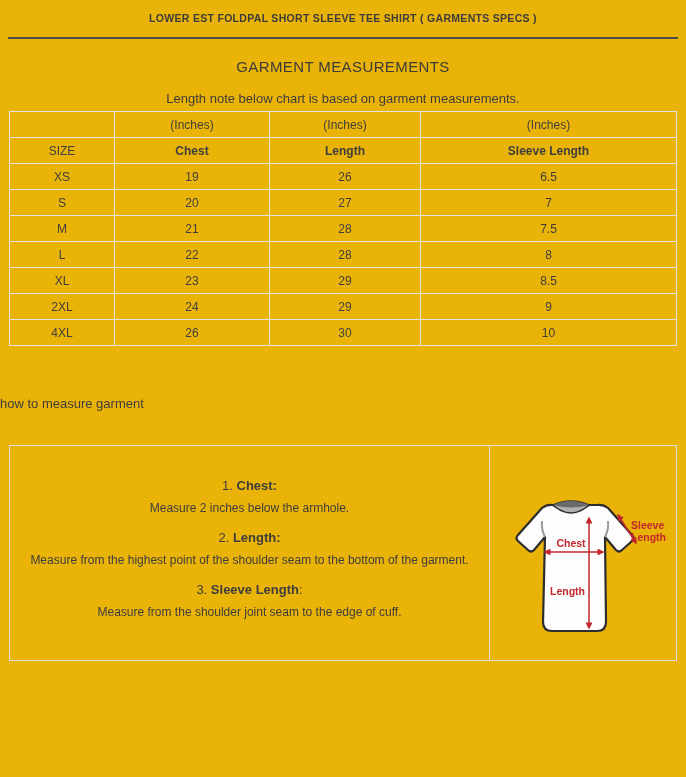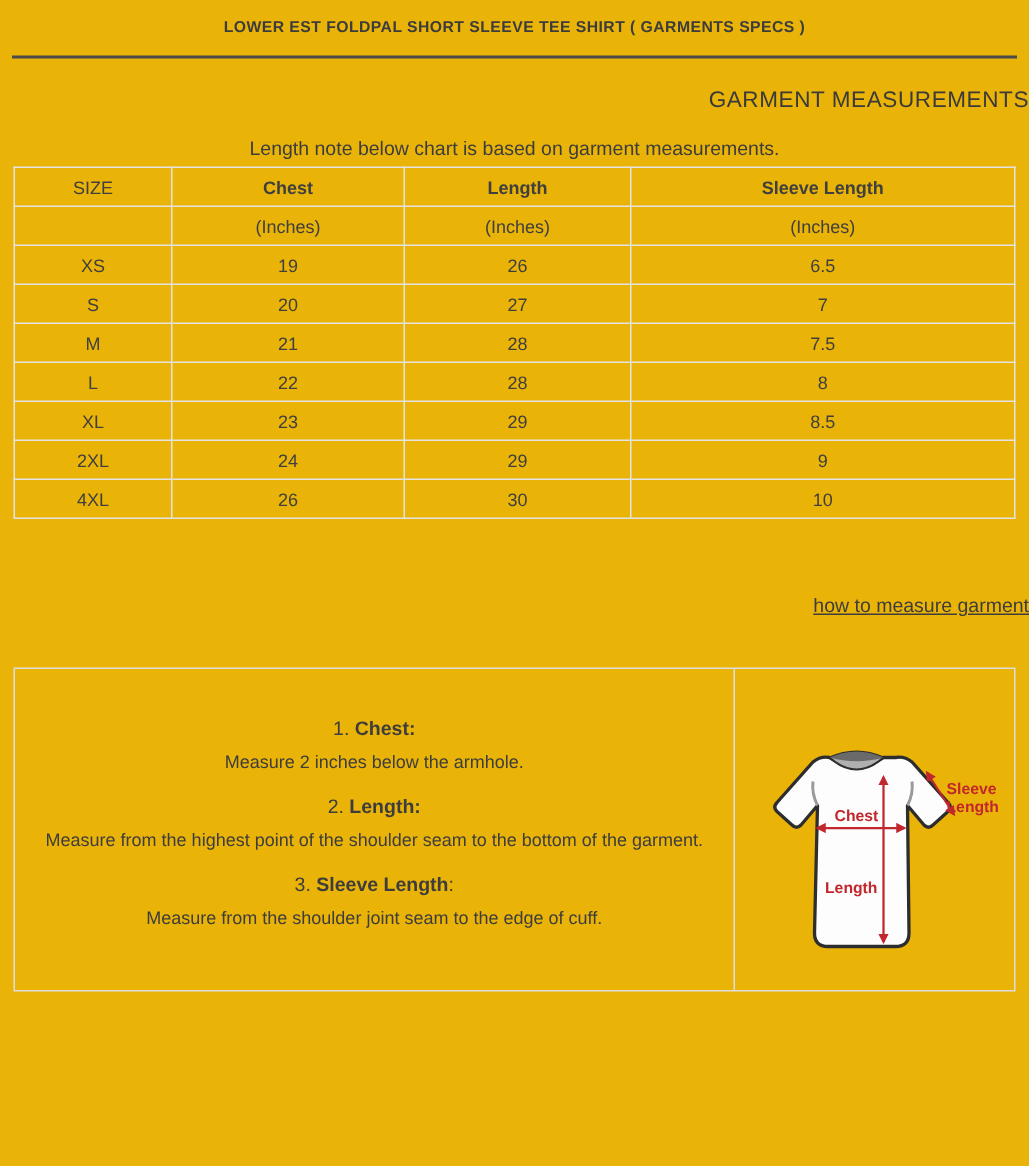--- a/index.html
+++ b/index.html
@@ -20,21 +20,21 @@
     color: #3c3c3c;
   }
   .top-rule {
     margin: 13px 8px 0 8px;
     border: none;
     border-top: 2px solid #4b4b4b;
     height: 0;
   }
   .section-title {
     margin-top: 19px;
-    text-align: right;
+    text-align: center;
     font-size: 15px;
     font-weight: 400;
     letter-spacing: 0.4px;
     color: #3a3a3a;
   }
   .section-note {
     margin-top: 16px;
     text-align: center;
     font-size: 13px;
     color: #3d3d3d;
@@ -54,24 +54,23 @@
     padding: 0;
     font-weight: 400;
   }
   table.size-table th.metric { font-weight: 700; }
   .col-size { width: 105px; }
   .col-chest { width: 155px; }
   .col-length { width: 151px; }
   .col-sleeve { width: 256px; }
   .howto-title {
     margin-top: 50px;
-    text-align: right;
-    font-size: 13px;
-    color: #3d3d3d;
-    text-decoration: underline;
+    text-align: left;
+    font-size: 13px;
+    color: #3d3d3d;
   }
   .howto-sub {
     margin-top: 16px;
     text-align: center;
     font-size: 13px;
     color: #3d3d3d;
   }
   .measure-box {
     margin: 34px 9px 0 9px;
     height: 216px;
@@ -127,30 +126,30 @@
 
   <table class="size-table">
     <colgroup>
       <col class="col-size">
         <col class="col-chest">
         <col class="col-length">
         <col class="col-sleeve">
     </colgroup>
     <thead>
       <tr>
+        <td></td>
+        <td>(Inches)</td>
+        <td>(Inches)</td>
+        <td>(Inches)</td>
+      </tr>
+      <tr>
         <th>SIZE</th>
         <th class="metric">Chest</th>
         <th class="metric">Length</th>
         <th class="metric">Sleeve Length</th>
-      </tr>
-      <tr>
-        <td></td>
-        <td>(Inches)</td>
-        <td>(Inches)</td>
-        <td>(Inches)</td>
       </tr>
     </thead>
     <tbody>
       <tr>
         <td>XS</td>
         <td>19</td>
         <td>26</td>
         <td>6.5</td>
       </tr>
       <tr>

